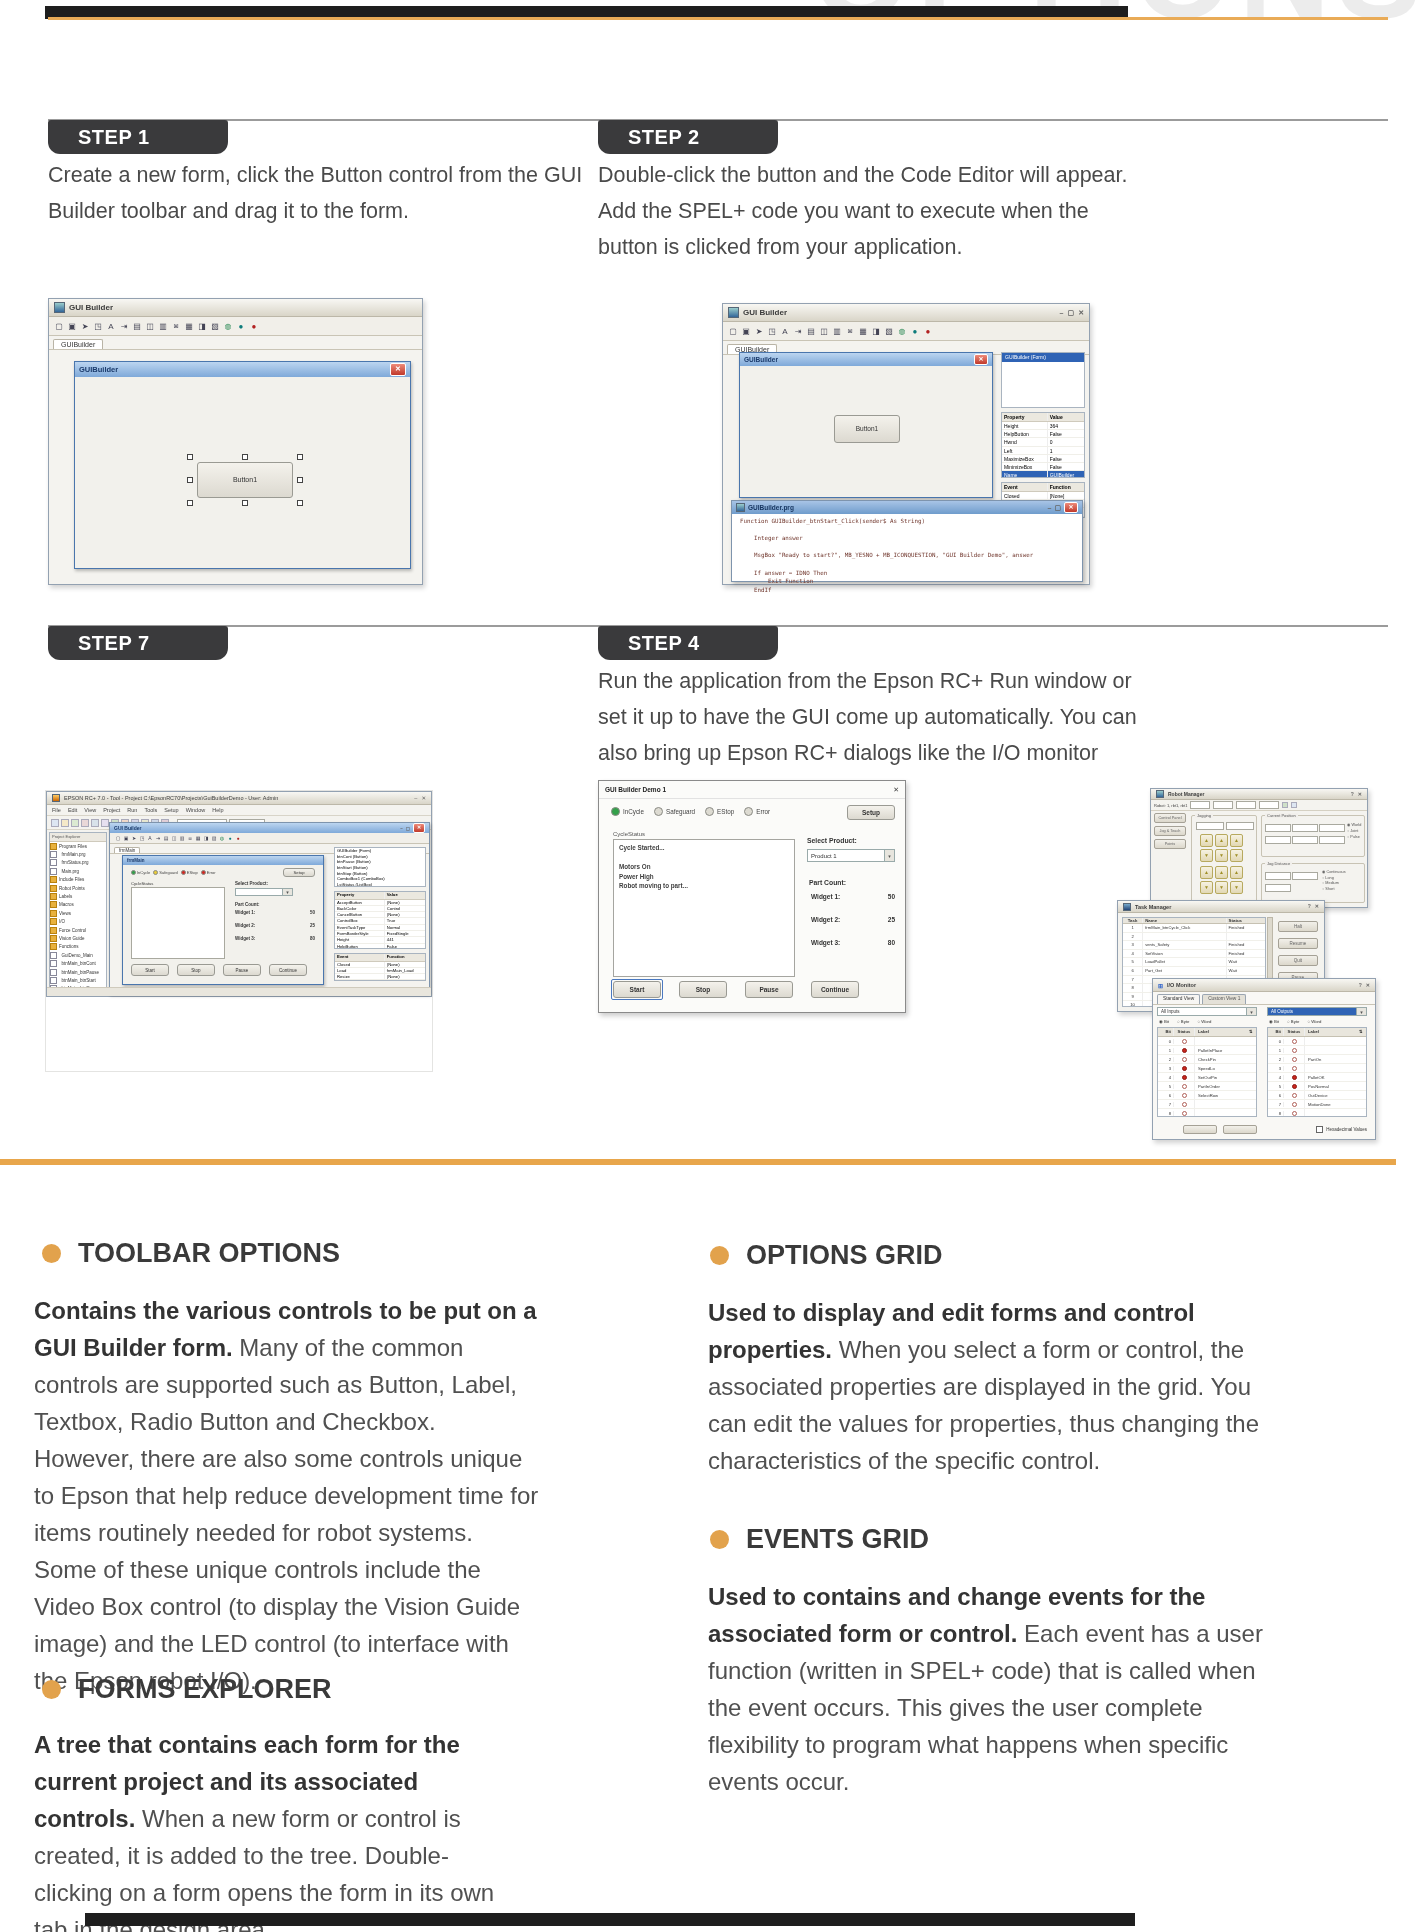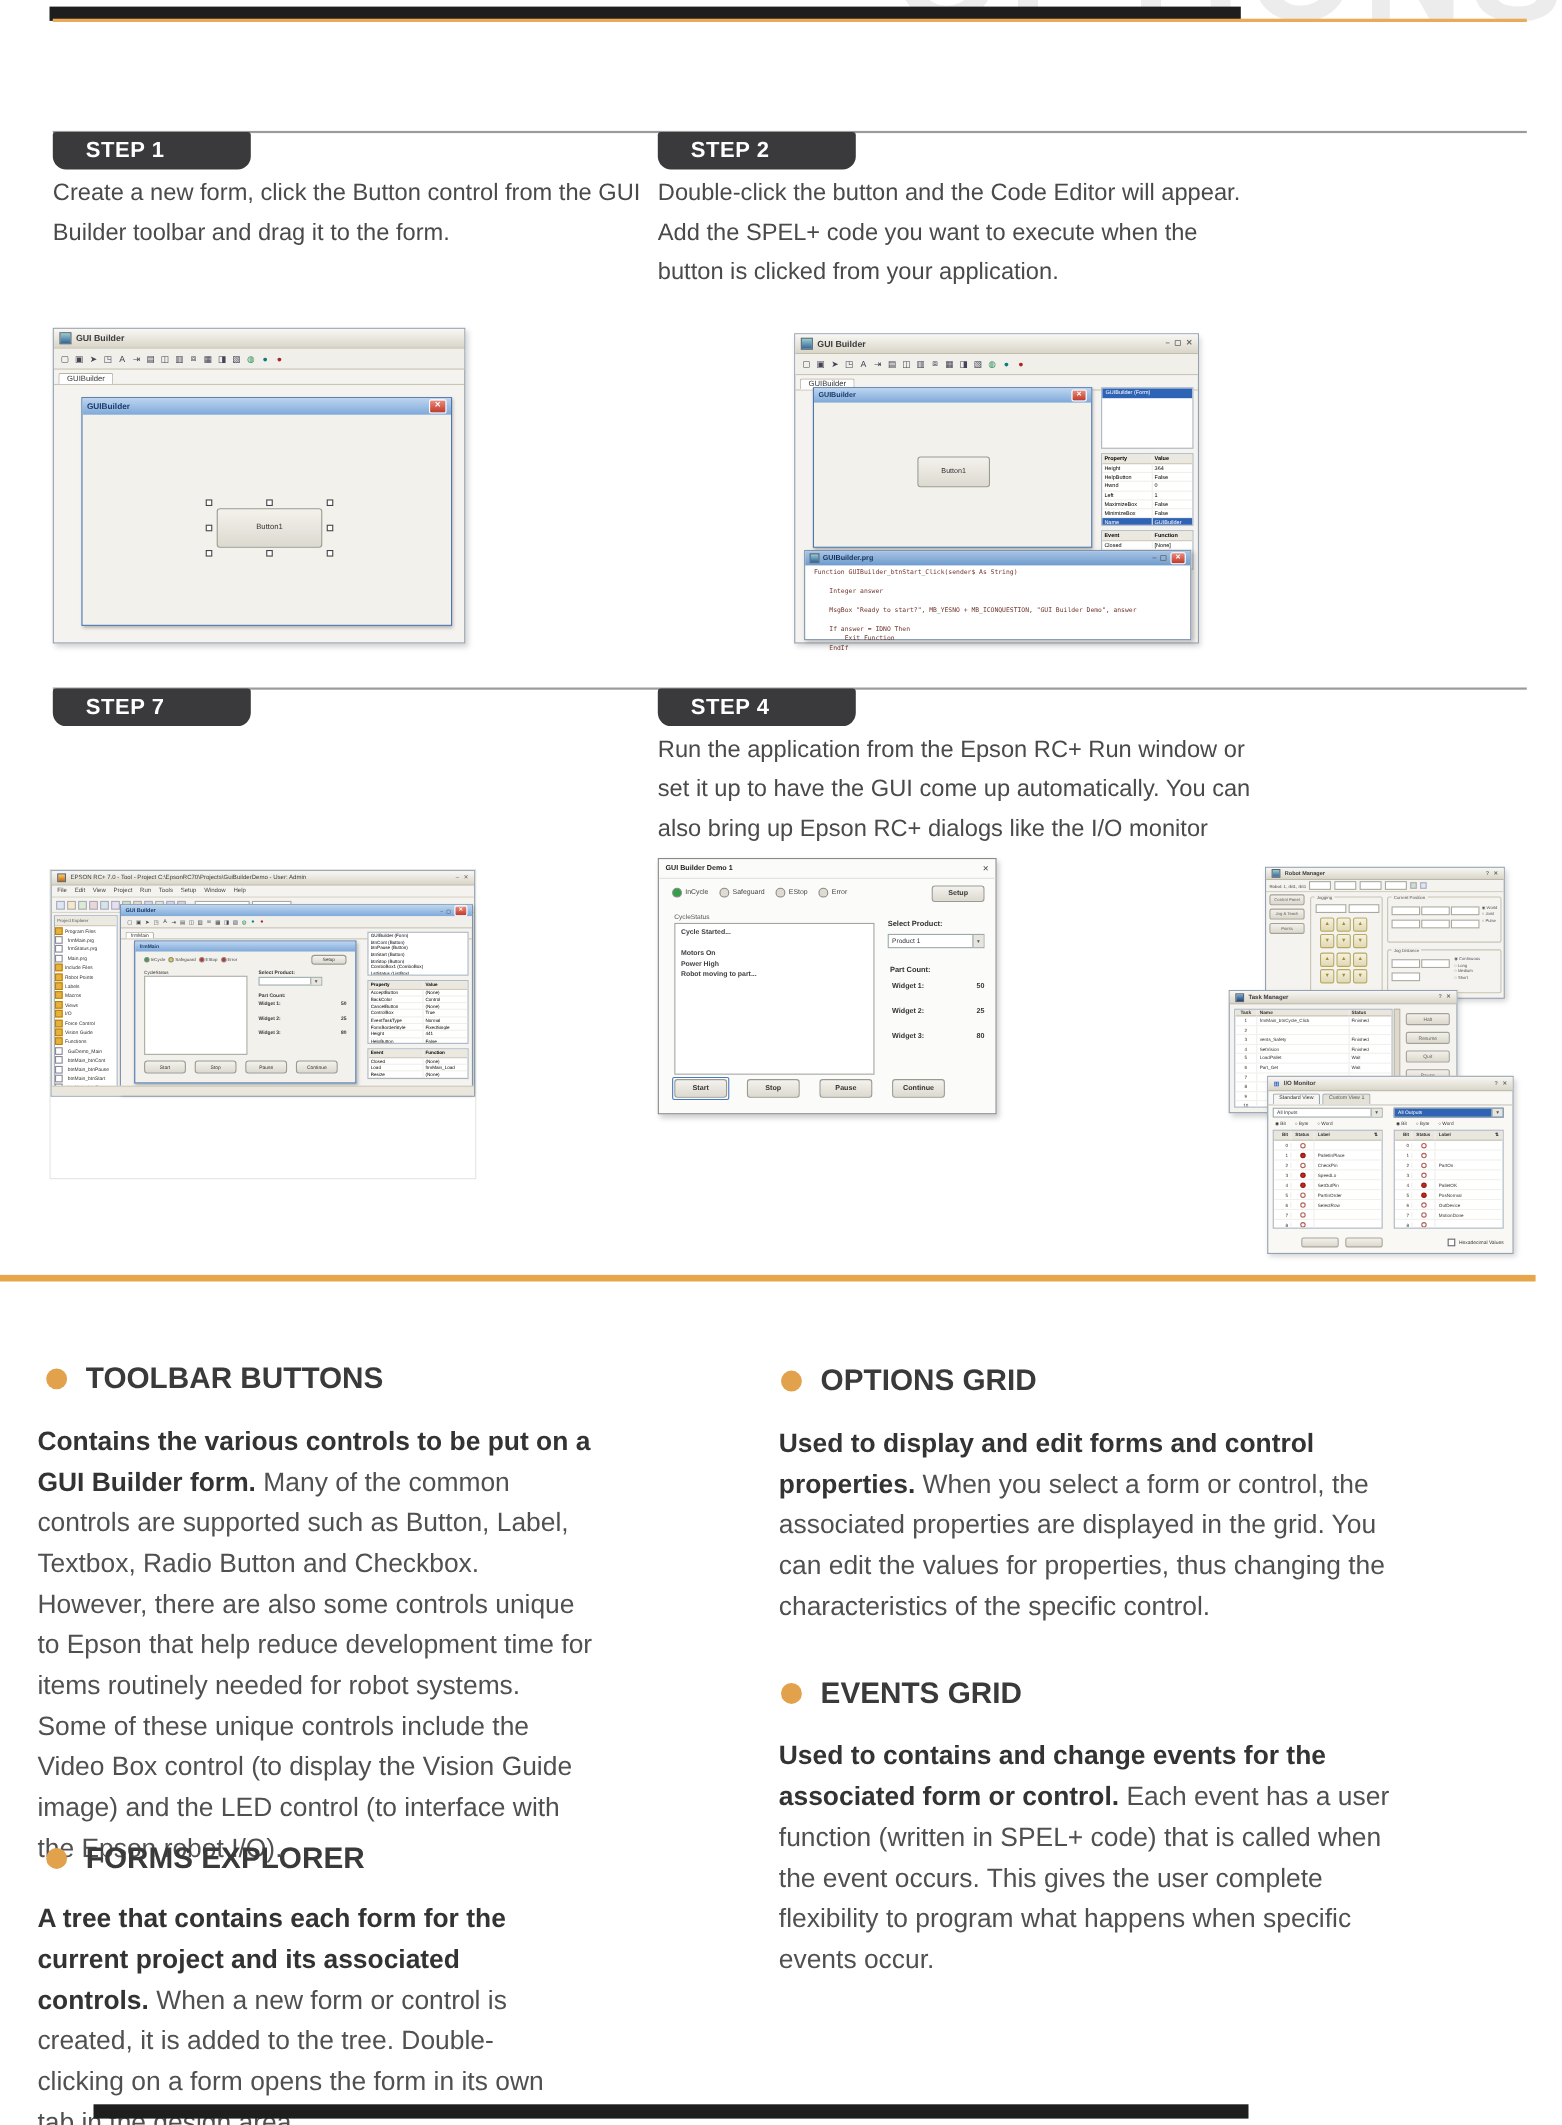--- a/index.html
+++ b/index.html
@@ -1015,21 +1015,21 @@
       <span>Hexadecimal Values</span>
     </div>
     <span class="sbtn" style="position:absolute;left:30px;bottom:5px;width:34px;height:9px;font-size:4.2px;line-height:8px;color:#aaa"></span>
     <span class="sbtn" style="position:absolute;left:70px;bottom:5px;width:34px;height:9px;font-size:4.2px;line-height:8px;color:#aaa"></span>
   </div>
 
   <div class="divider"></div>
 
   <div class="sec-head" style="left:42px;top:1238px">
     <span class="dot"></span>
-    <span class="sec-title">TOOLBAR BUTTONS</span>
+    <span class="sec-title">TOOLBAR OPTIONS</span>
   </div>
   <div class="sec-body" style="left:34px;top:1292px;width:505px">
     <span class="lead">Contains the various controls to be put on a GUI Builder form.</span><span> Many of the common controls are supported such as Button, Label, Textbox, Radio Button and Checkbox. However, there are also some controls unique to Epson that help reduce development time for items routinely needed for robot systems. Some of these unique controls include the Video Box control (to display the Vision Guide image) and the LED control (to interface with the Epson robot I/O).</span>
   </div>
 
   <div class="sec-head" style="left:42px;top:1674px">
     <span class="dot"></span>
     <span class="sec-title">FORMS EXPLORER</span>
   </div>
   <div class="sec-body" style="left:34px;top:1726px;width:490px">

